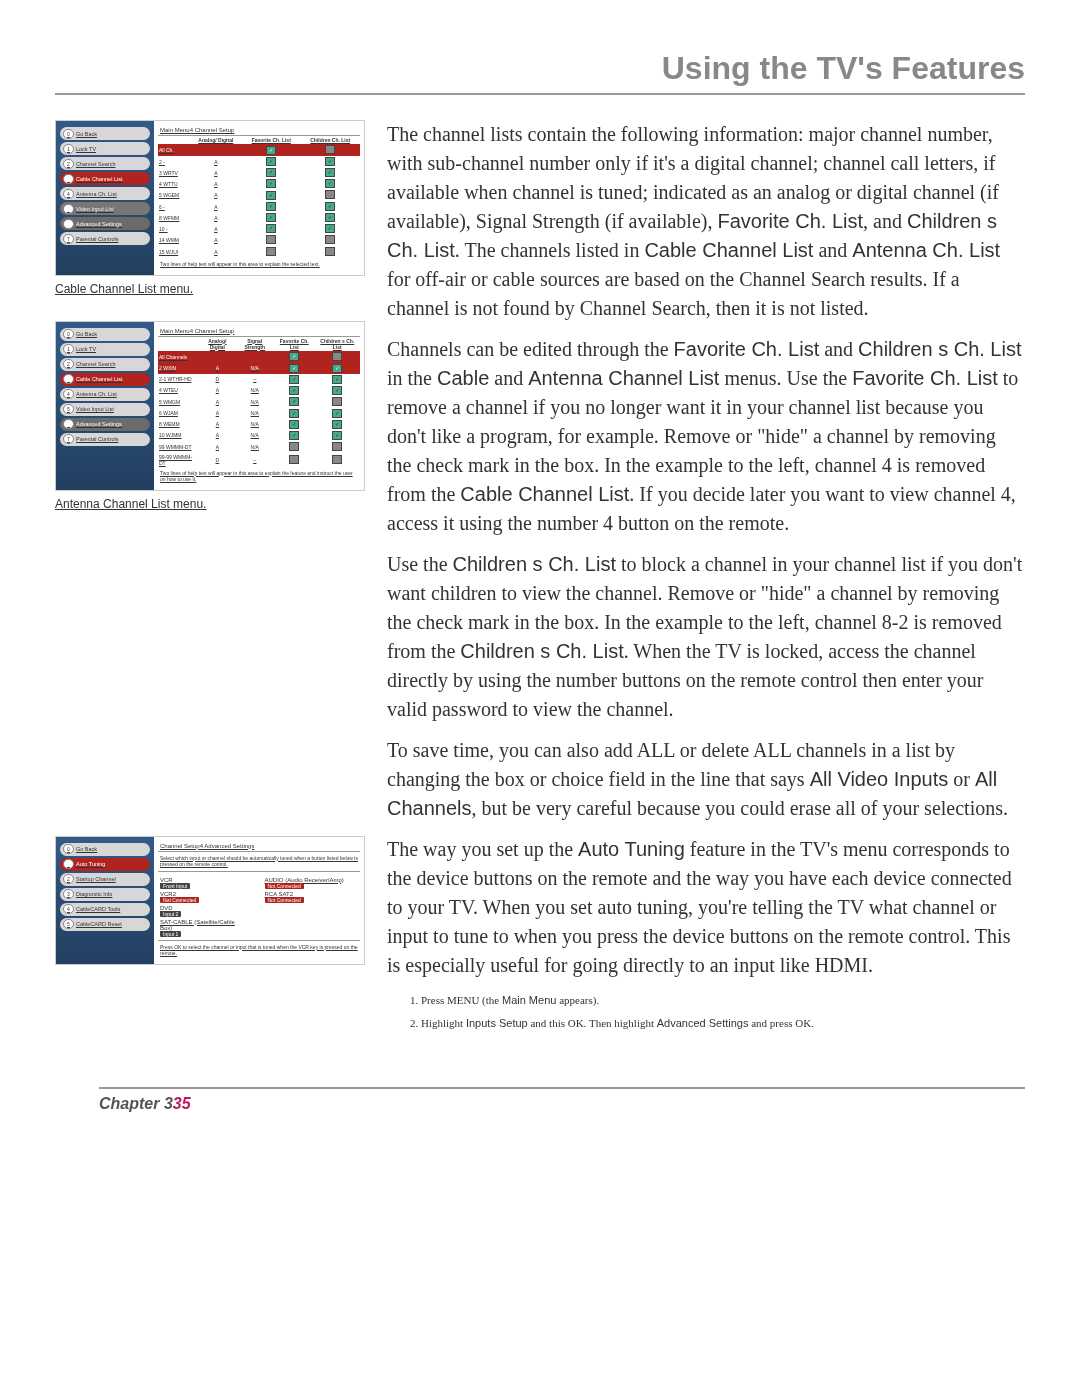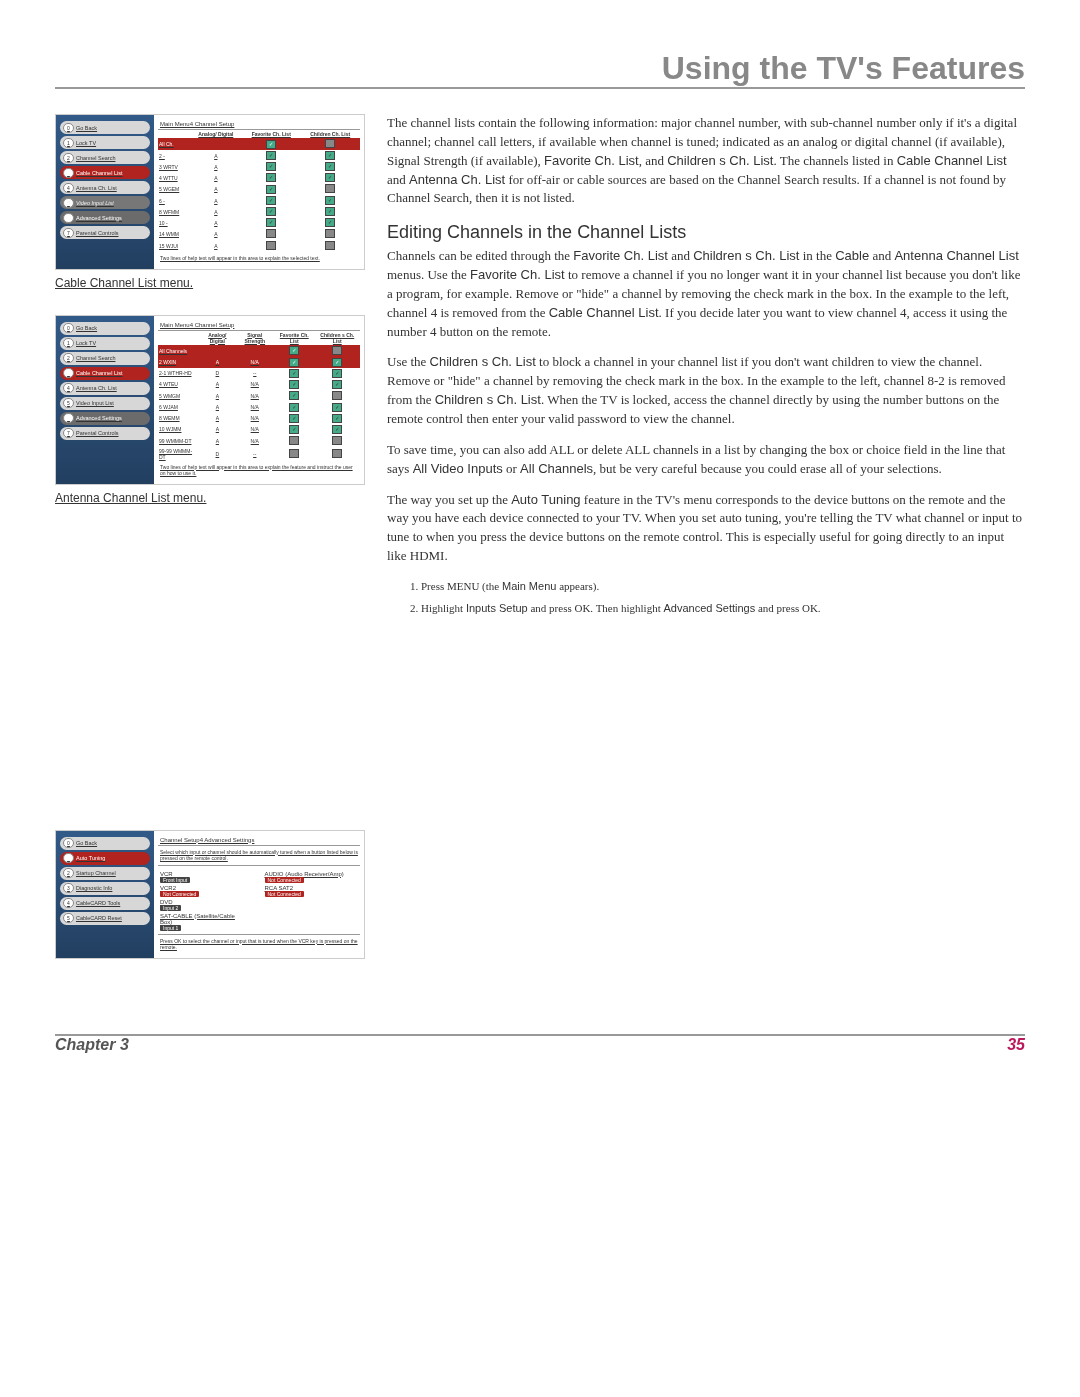--- a/index.html
+++ b/index.html
@@ -10,20 +10,21 @@
     width: 1080px;
   }
   .page {
     padding: 50px 55px 40px 55px;
   }
   .page-header {
     display: flex;
     justify-content: flex-end;
     border-bottom: 2px solid #999;
     margin-bottom: 25px;
+    padding-bottom: 6px;
   }
   .page-header h1 {
     font-family: Arial, Helvetica, sans-serif;
     font-weight: 900;
     font-size: 32px;
     color: #888;
     margin: 0;
     letter-spacing: 0px;
   }
   .content {
@@ -126,21 +127,21 @@
     font-weight: 700;
   }
   h3.subsection {
     font-family: Arial, Helvetica, sans-serif;
     font-weight: 400;
     font-size: 18px;
     color: #333;
     margin: 14px 0 4px 0;
   }
   .body-text p {
-    font-size: 13px;
+    font-size: 20px;
     line-height: 1.45;
     margin: 0 0 12px 0;
     color: #333;
   }
   .body-text .sans { font-family: Arial, Helvetica, sans-serif; }
   .note-block {
     font-family: Arial, Helvetica, sans-serif;
     font-size: 14.5px;
     line-height: 1.45;
     margin: 4px 0 10px 30px;
@@ -148,25 +149,25 @@
   ol.steps {
     font-size: 11px;
     line-height: 1.5;
     padding-left: 34px;
     margin: 0;
   }
   ol.steps li { margin-bottom: 6px; }
 
   .footer {
     display:flex;
-    justify-content:space-between;
     border-top: 2px solid #999;
     margin-top: 50px;
-    padding-top: 0;
+    padding-top: 6px;
     font-family: Arial, Helvetica, sans-serif;
+    margin-left: 44px;
   }
   .footer .chapter {
     font-style: italic;
     font-weight: 700;
     color: #555;
     font-size: 16px;
   }
   .footer .pagenum {
     font-style: italic;
     font-weight: 700;
@@ -487,37 +488,36 @@
           </div>
         </div>
       </div>
     </div>
 
     <div class="right-col body-text">
       <p>
         <span>The channel lists contain the following information: major channel number, with sub-channel number only if it's a digital channel; channel call letters, if available when channel is tuned; indicated as an analog or digital channel (if available), Signal Strength (if available), </span><span class="sans">Favorite Ch. List</span><span>, and </span><span class="sans">Children s Ch. List</span><span>. The channels listed in </span><span class="sans">Cable Channel List</span><span> and </span><span class="sans">Antenna Ch. List</span><span> for off-air or cable sources are based on the Channel Search results. If a channel is not found by Channel Search, then it is not listed.</span>
       </p>
 
-      <h3 class="subsection">Editing Channels in the  Channel Lists</h3>
       <p>
         <span>Channels can be edited through the </span><span class="sans">Favorite Ch. List</span><span> and </span><span class="sans">Children s Ch. List</span><span> in the </span><span class="sans">Cable</span><span> and </span><span class="sans">Antenna Channel List</span><span> menus. Use the </span><span class="sans">Favorite Ch. List</span><span> to remove a channel if you no longer want it in your channel list because you don't like a program, for example. Remove or "hide" a channel by removing the check mark in the box. In the example to the left, channel 4 is removed from the </span><span class="sans">Cable Channel List</span><span>. If you decide later you want to view channel 4, access it using the number 4 button on the remote.</span>
       </p>
       <p>
         <span>Use the </span><span class="sans">Children s Ch. List</span><span> to block a channel in your channel list if you don't want children to view the channel. Remove or "hide" a channel by removing the check mark in the box. In the example to the left, channel 8-2 is removed from the </span><span class="sans">Children s Ch. List</span><span>. When the TV is locked, access the channel directly by using the number buttons on the remote control then enter your valid password to view the channel.</span>
       </p>
       <p>
         <span>To save time, you can also add ALL or delete ALL channels in a list by changing the box or choice field in the line that says </span><span class="sans">All Video Inputs</span><span> or </span><span class="sans">All Channels</span><span>, but be very careful because you could erase all of your selections.</span>
       </p>
 
       <p>
         <span>The way you set up the </span><span class="sans">Auto Tuning</span><span> feature in the TV's menu corresponds to the device buttons on the remote and the way you have each device connected to your TV. When you set auto tuning, you're telling the TV what channel or input to tune to when you press the device buttons on the remote control. This is especially useful for going directly to an input like HDMI.</span>
       </p>
       <ol class="steps">
         <li><span>Press MENU (the </span><span class="sans">Main Menu</span><span> appears).</span></li>
-        <li><span>Highlight </span><span class="sans">Inputs Setup</span><span> and press OK. Then highlight </span><span class="sans">Advanced Settings</span><span> and press OK.</span></li>
+        <li><span>Highlight </span><span class="sans">Inputs Setup</span><span> and this OK. Then highlight </span><span class="sans">Advanced Settings</span><span> and press OK.</span></li>
       </ol>
     </div>
   </div>
 
   <div class="footer">
     <div class="chapter">Chapter 3</div>
     <div class="pagenum">35</div>
   </div>
 </div>
 

